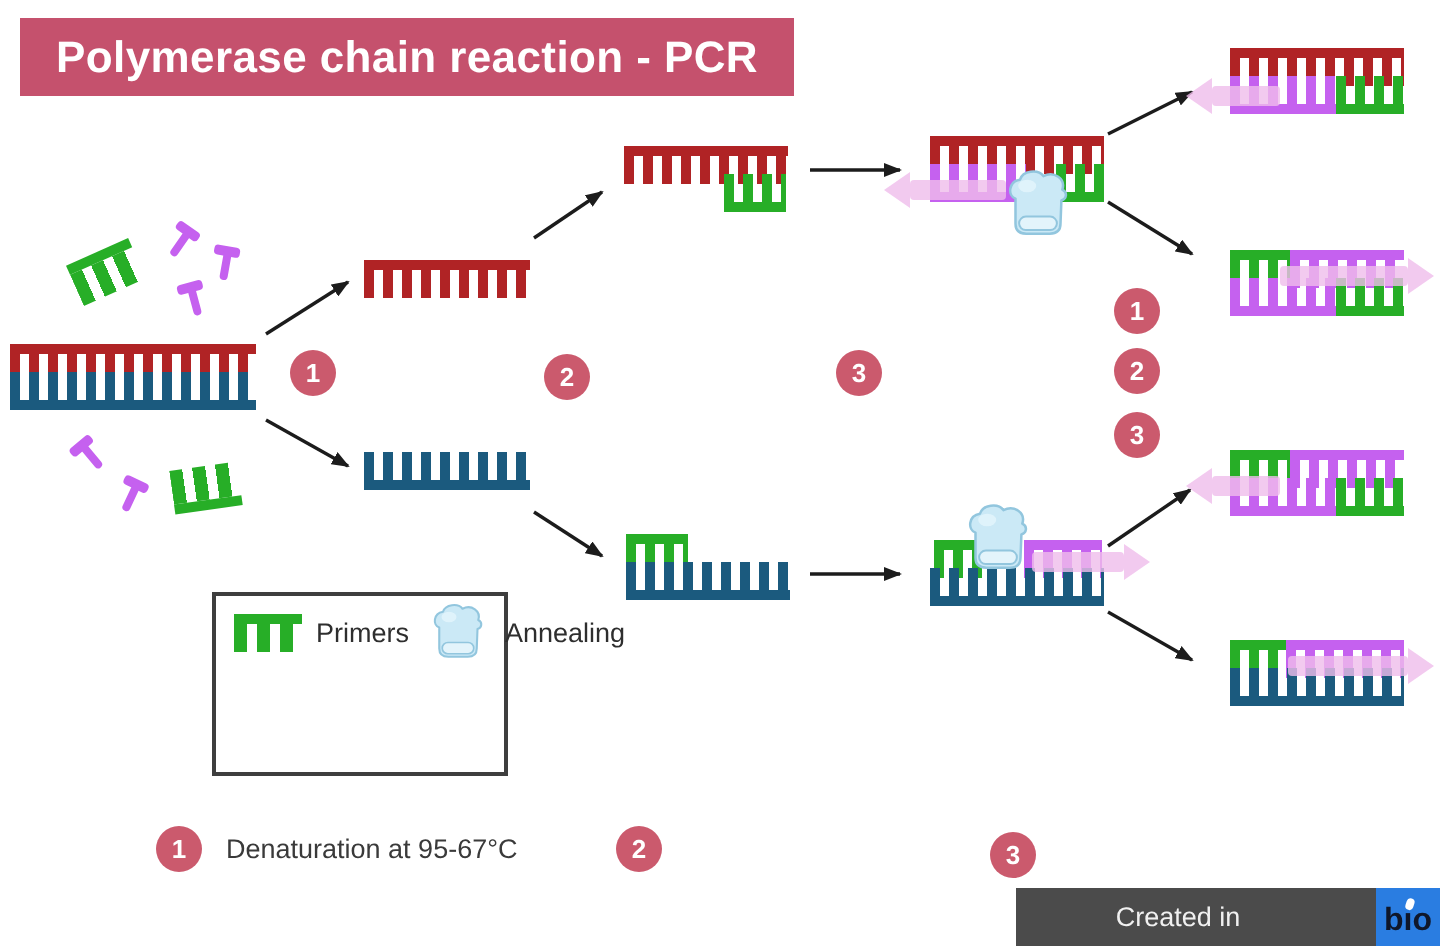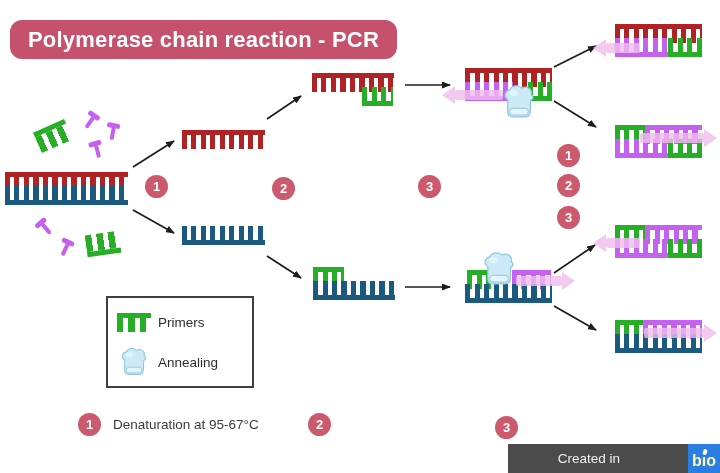--- a/index.html
+++ b/index.html
@@ -1,20 +1,20 @@
 <!DOCTYPE html>
 <html style="--banner: #c5516d; --marker: #cb5a6d; --dna-red: #b02325; --dna-blue: #1b5a7e; --primer-green: #27ae27; --nucleotide-purple: #c561ef; --synthesis-pink: #f0bdec; --polymerase-fill: #cbe9f6; --polymerase-stroke: #92c6de; --polymerase-light: #e3f4fb; --arrow-black: #1c1c1c; --text-dark: #3a3a3a; --legend-border: #3e3e3e; --badge-bg: #4b4b4b; --badge-logo-bg: #2a7de1;"><head>
 <meta charset="utf-8">
 <style>
   html,body{margin:0;padding:0;background:#fff;}
   #canvas{position:relative;width:720px;height:473px;background:#fff;overflow:hidden;
           font-family:"Liberation Sans",sans-serif;}
 
   
-  .banner{position:absolute;left:10px;top:20px;width:387px;height:39px;border-radius:12px;
+  .banner{position:absolute;left:10px;top:9px;width:387px;height:39px;border-radius:0;
           background:var(--banner,#c5516d);display:flex;align-items:center;justify-content:center;}
   .banner span{color:#fff;font-size:22px;font-weight:600;letter-spacing:.2px;}
 
   
   .arrows{position:absolute;left:0;top:0;}
   .arrows line{stroke:var(--arrow-black,#1c1c1c);stroke-width:1.7;}
   .ahp{fill:var(--arrow-black,#1c1c1c);}
 
   
   .comb{position:absolute;height:19px;box-sizing:border-box;}
@@ -50,39 +50,39 @@
   
   .poly{position:absolute;z-index:6;}
   .poly-body{fill:var(--polymerase-fill,#cbe9f6);stroke:var(--polymerase-stroke,#92c6de);
     stroke-width:1.4px;stroke-linejoin:round;}
   .poly-band{fill:var(--polymerase-light,#e3f4fb);stroke:var(--polymerase-stroke,#92c6de);stroke-width:1.1px;}
   .poly-hl{fill:var(--polymerase-light,#e3f4fb);opacity:.85;}
 
   
   .legend{position:absolute;left:106px;top:296px;width:148px;height:92px;background:#fff;
     border:2px solid var(--legend-border,#3e3e3e);box-sizing:border-box;
-    display:flex;flex-direction:column;justify-content:space-around;padding:4px 2px;}
+    display:flex;justify-content:space-around;padding:4px 2px;}
   .lrow{display:flex;align-items:center;height:28px;}
   .licon{width:48px;display:flex;justify-content:center;align-items:center;position:relative;}
   .licon .comb{position:relative;display:inline-block;}
   .licon .nuc{position:relative;display:inline-block;}
   .llabel{font-size:13.5px;color:#2e2e2e;}
 
   
   .step-group{position:absolute;display:flex;align-items:center;}
   .step-group .num-circle{position:relative;flex:0 0 auto;}
   .step-label{margin-left:12px;font-size:13.5px;color:var(--text-dark,#3a3a3a);}
 
   
   .badge{position:absolute;left:508px;top:444px;width:212px;height:29px;display:flex;}
   .badge-main{flex:1;background:var(--badge-bg,#4b4b4b);color:#fff;display:flex;
     align-items:center;justify-content:center;font-size:13.5px;}
   .badge-main .pre{font-weight:400;opacity:.92;margin-right:18px;}
   .badge-main .brand{font-weight:700;}
-  .badge-logo{width:32px;background:var(--badge-logo-bg,#2a7de1);color:#fef9c3;font-weight:700;
+  .badge-logo{width:32px;background:var(--badge-logo-bg,#2a7de1);color:#0f172a;font-weight:700;
     font-size:16px;display:flex;align-items:flex-end;justify-content:center;
     padding-bottom:3px;box-sizing:border-box;position:relative;}
   .badge-logo .dot{position:absolute;top:5px;left:15px;width:3.5px;height:6px;background:#fff;
     border-radius:2px;transform:rotate(18deg);}
 </style>
 </head>
 <body>
 
 <div id="canvas">
 

